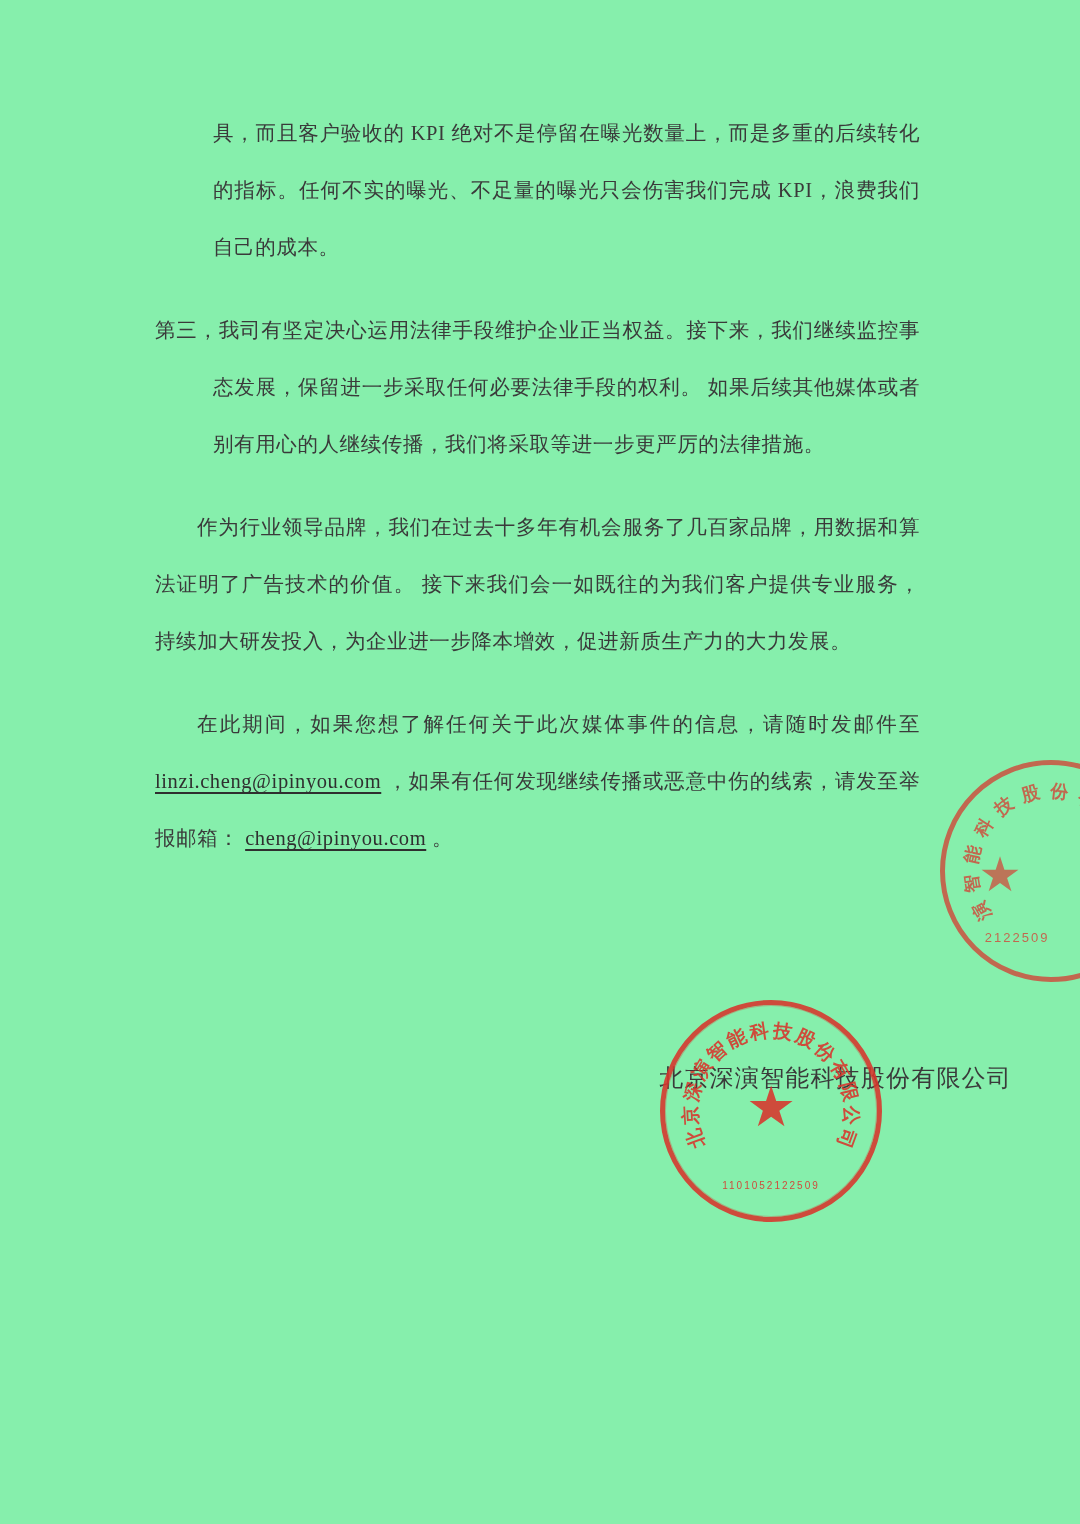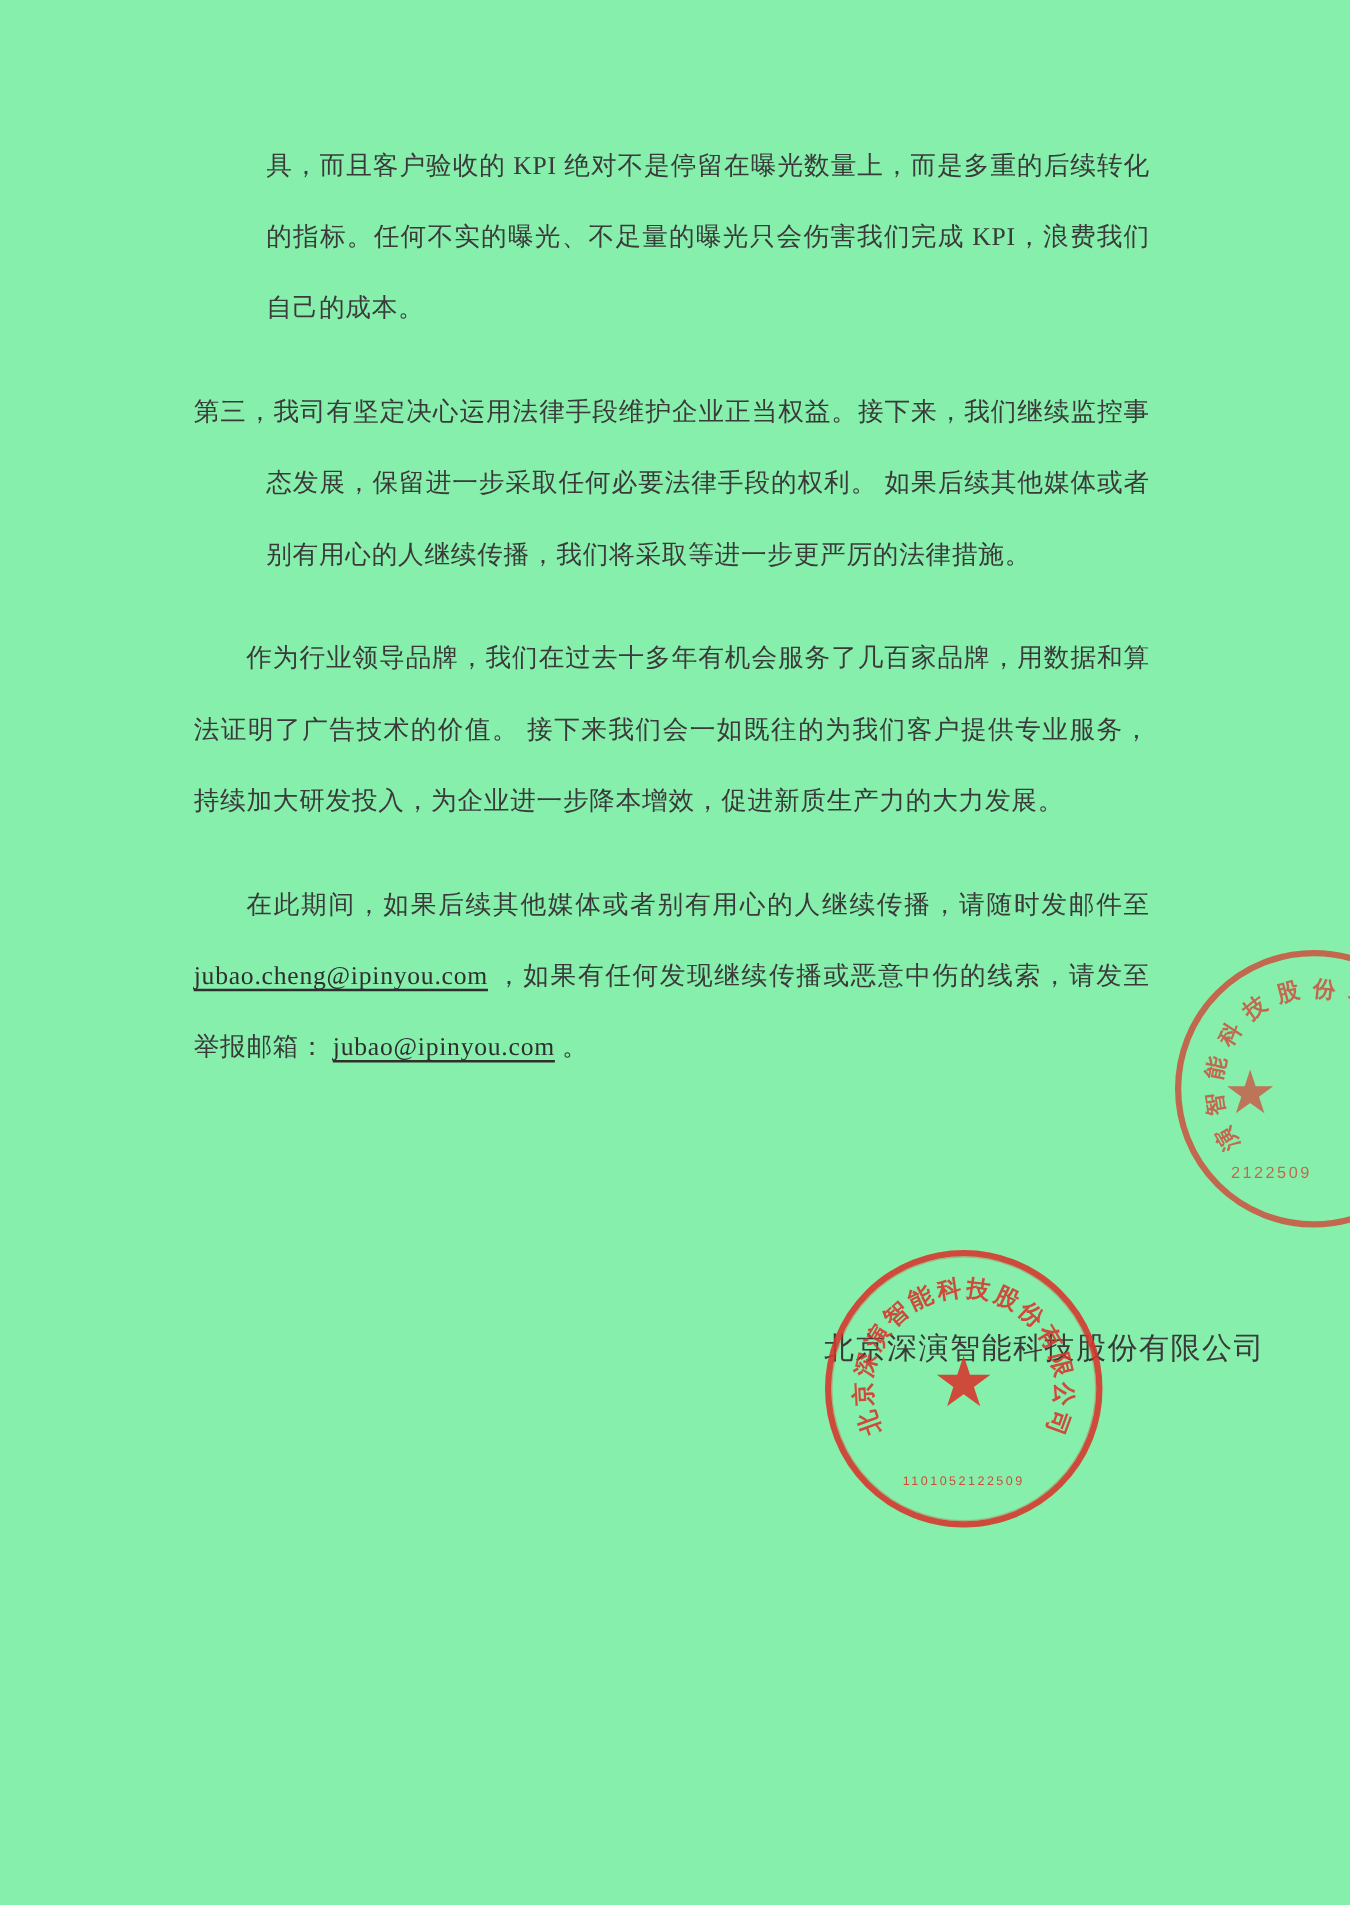--- a/index.html
+++ b/index.html
@@ -136,24 +136,24 @@
 
   <div class="doc-body">
 
     <p class="para indent-cont">具，而且客户验收的 KPI 绝对不是停留在曝光数量上，而是多重的后续转化的指标。任何不实的曝光、不足量的曝光只会伤害我们完成 KPI，浪费我们自己的成本。</p>
 
     <p class="para indent-hang">第三，我司有坚定决心运用法律手段维护企业正当权益。接下来，我们继续监控事态发展，保留进一步采取任何必要法律手段的权利。 如果后续其他媒体或者别有用心的人继续传播，我们将采取等进一步更严厉的法律措施。</p>
 
     <p class="para indent-first">作为行业领导品牌，我们在过去十多年有机会服务了几百家品牌，用数据和算法证明了广告技术的价值。 接下来我们会一如既往的为我们客户提供专业服务，持续加大研发投入，为企业进一步降本增效，促进新质生产力的大力发展。</p>
 
     <p class="para indent-first">
-      <span>在此期间，如果后续其他媒体或者别有用心的人继续传播，请随时发邮件至</span>
-      <a class="link" href="#">jubao.cheng@ipinyou.com</a>
+      <span>在此期间，如果您想了解任何关于此次媒体事件的信息，请随时发邮件至</span>
+      <a class="link" href="#">linzi.cheng@ipinyou.com</a>
       <span>，如果有任何发现继续传播或恶意中伤的线索，请发至举报邮箱：</span>
-      <a class="link" href="#">jubao@ipinyou.com</a>
+      <a class="link" href="#">cheng@ipinyou.com</a>
       <span>。</span>
     </p>
 
   </div>
 
   <div class="signature">北京深演智能科技股份有限公司</div>
 
   <div class="seal seal-partial">
     <div class="ring-text">
         <span style="transform: translate(-69.282px, 40px) rotate(240deg) translate(-50%, -50%);">演</span>

